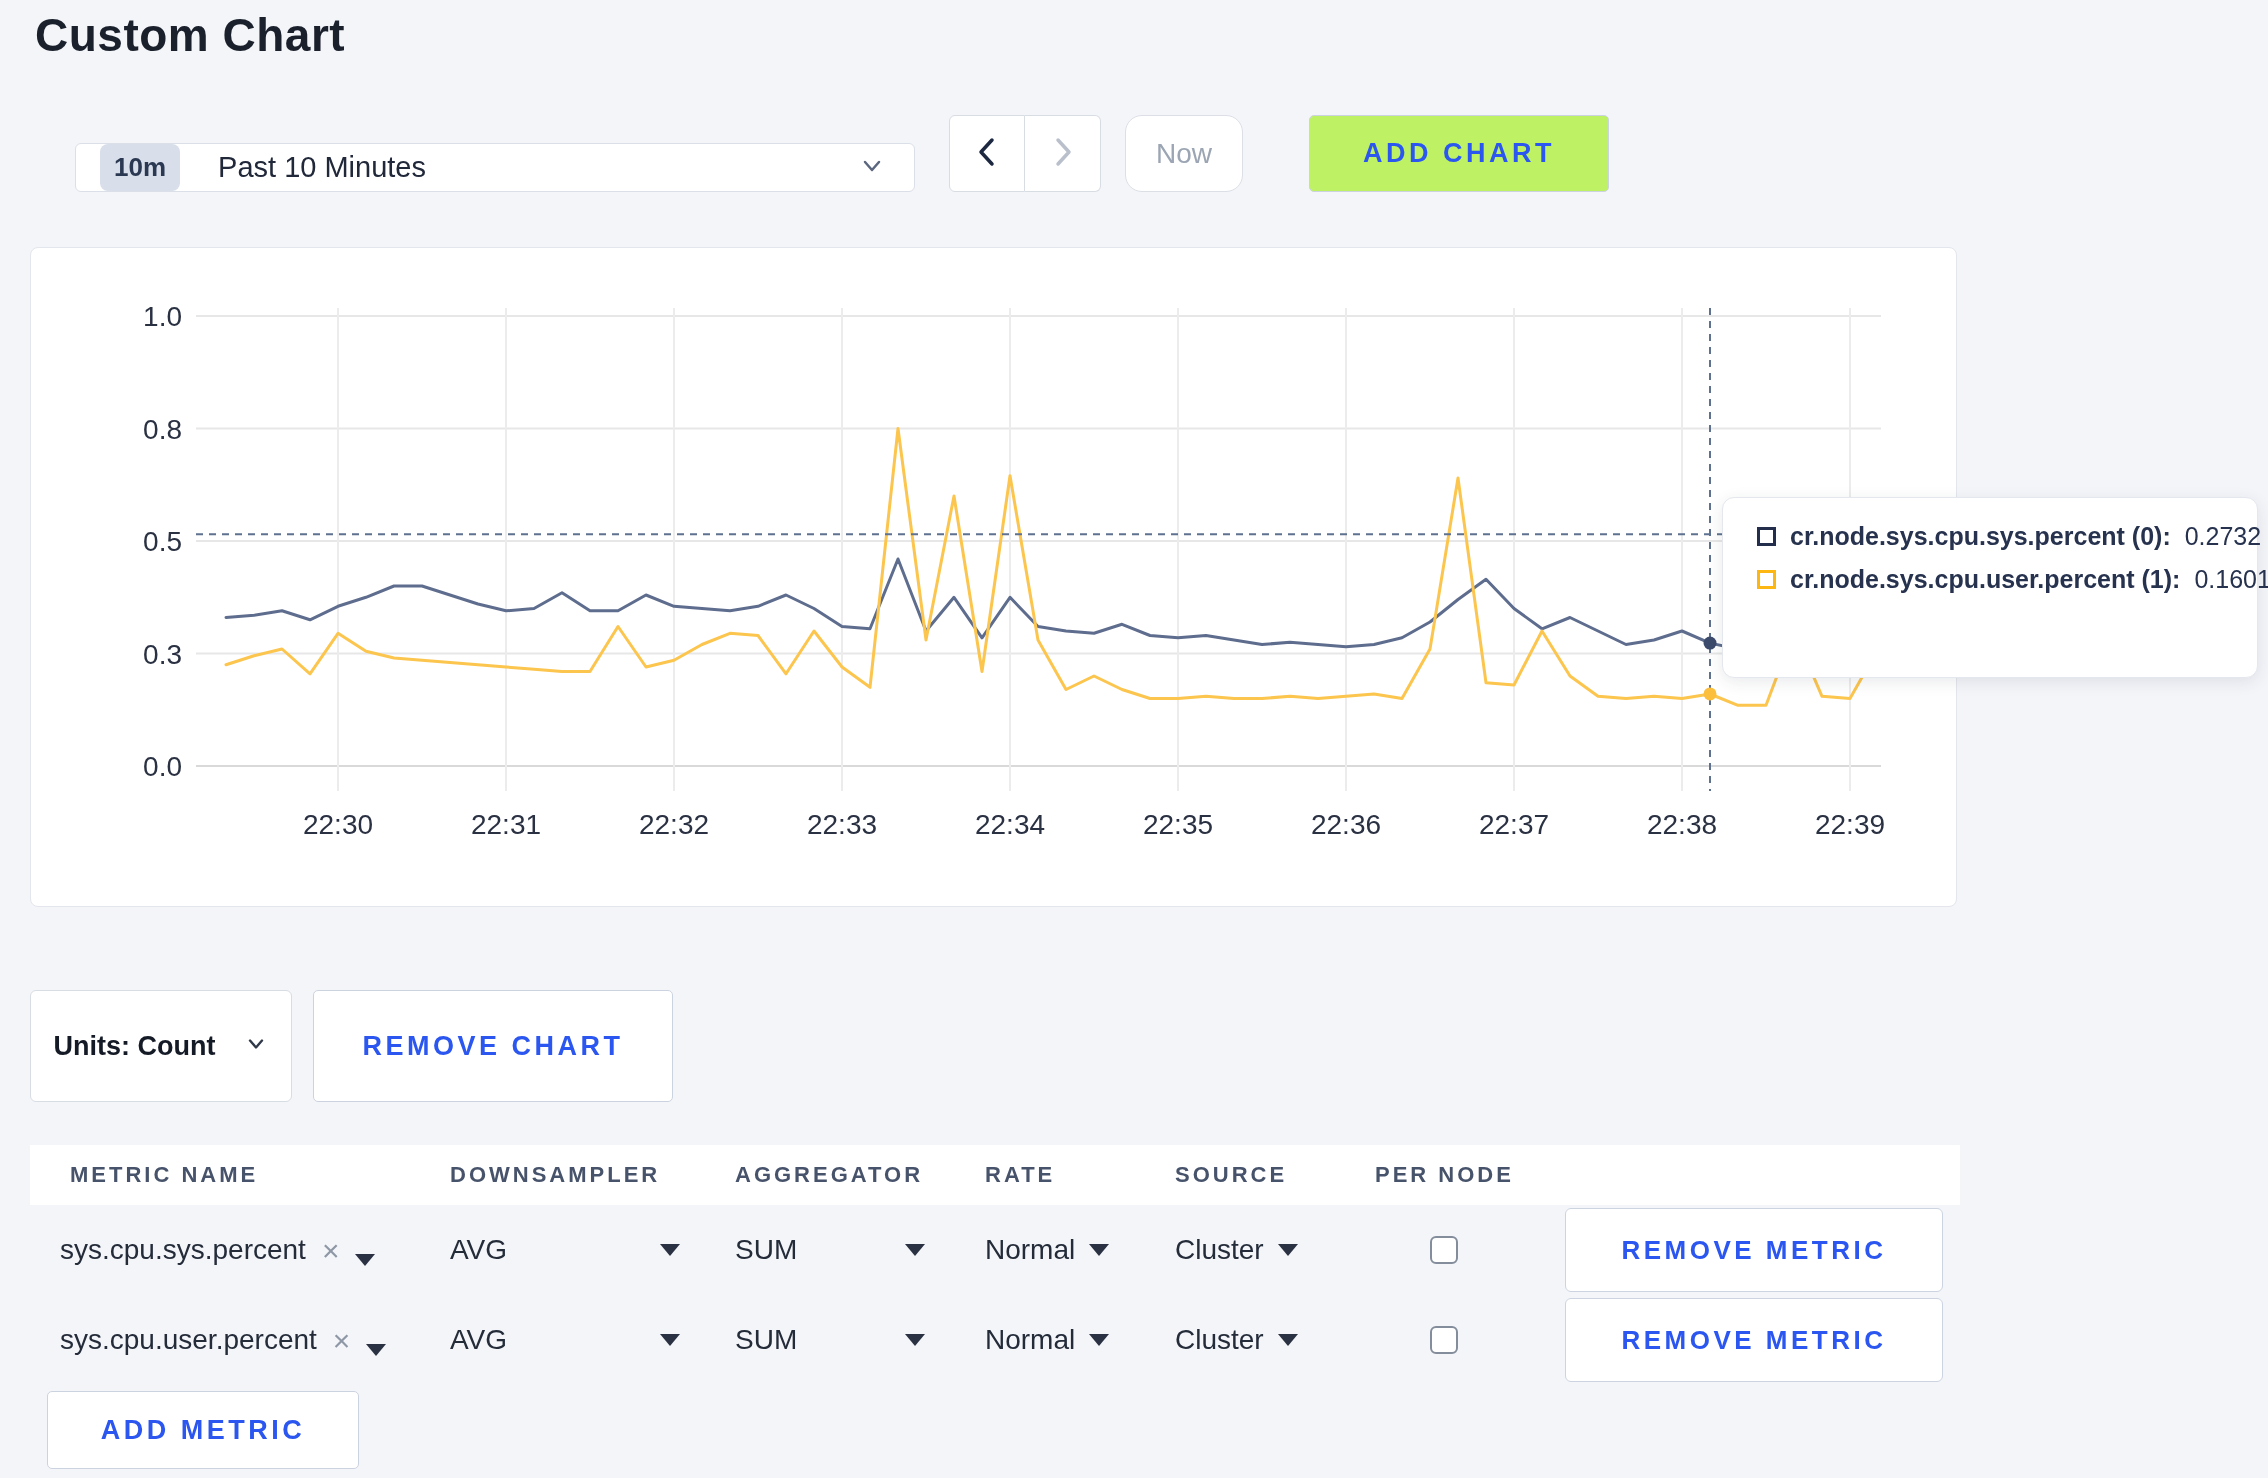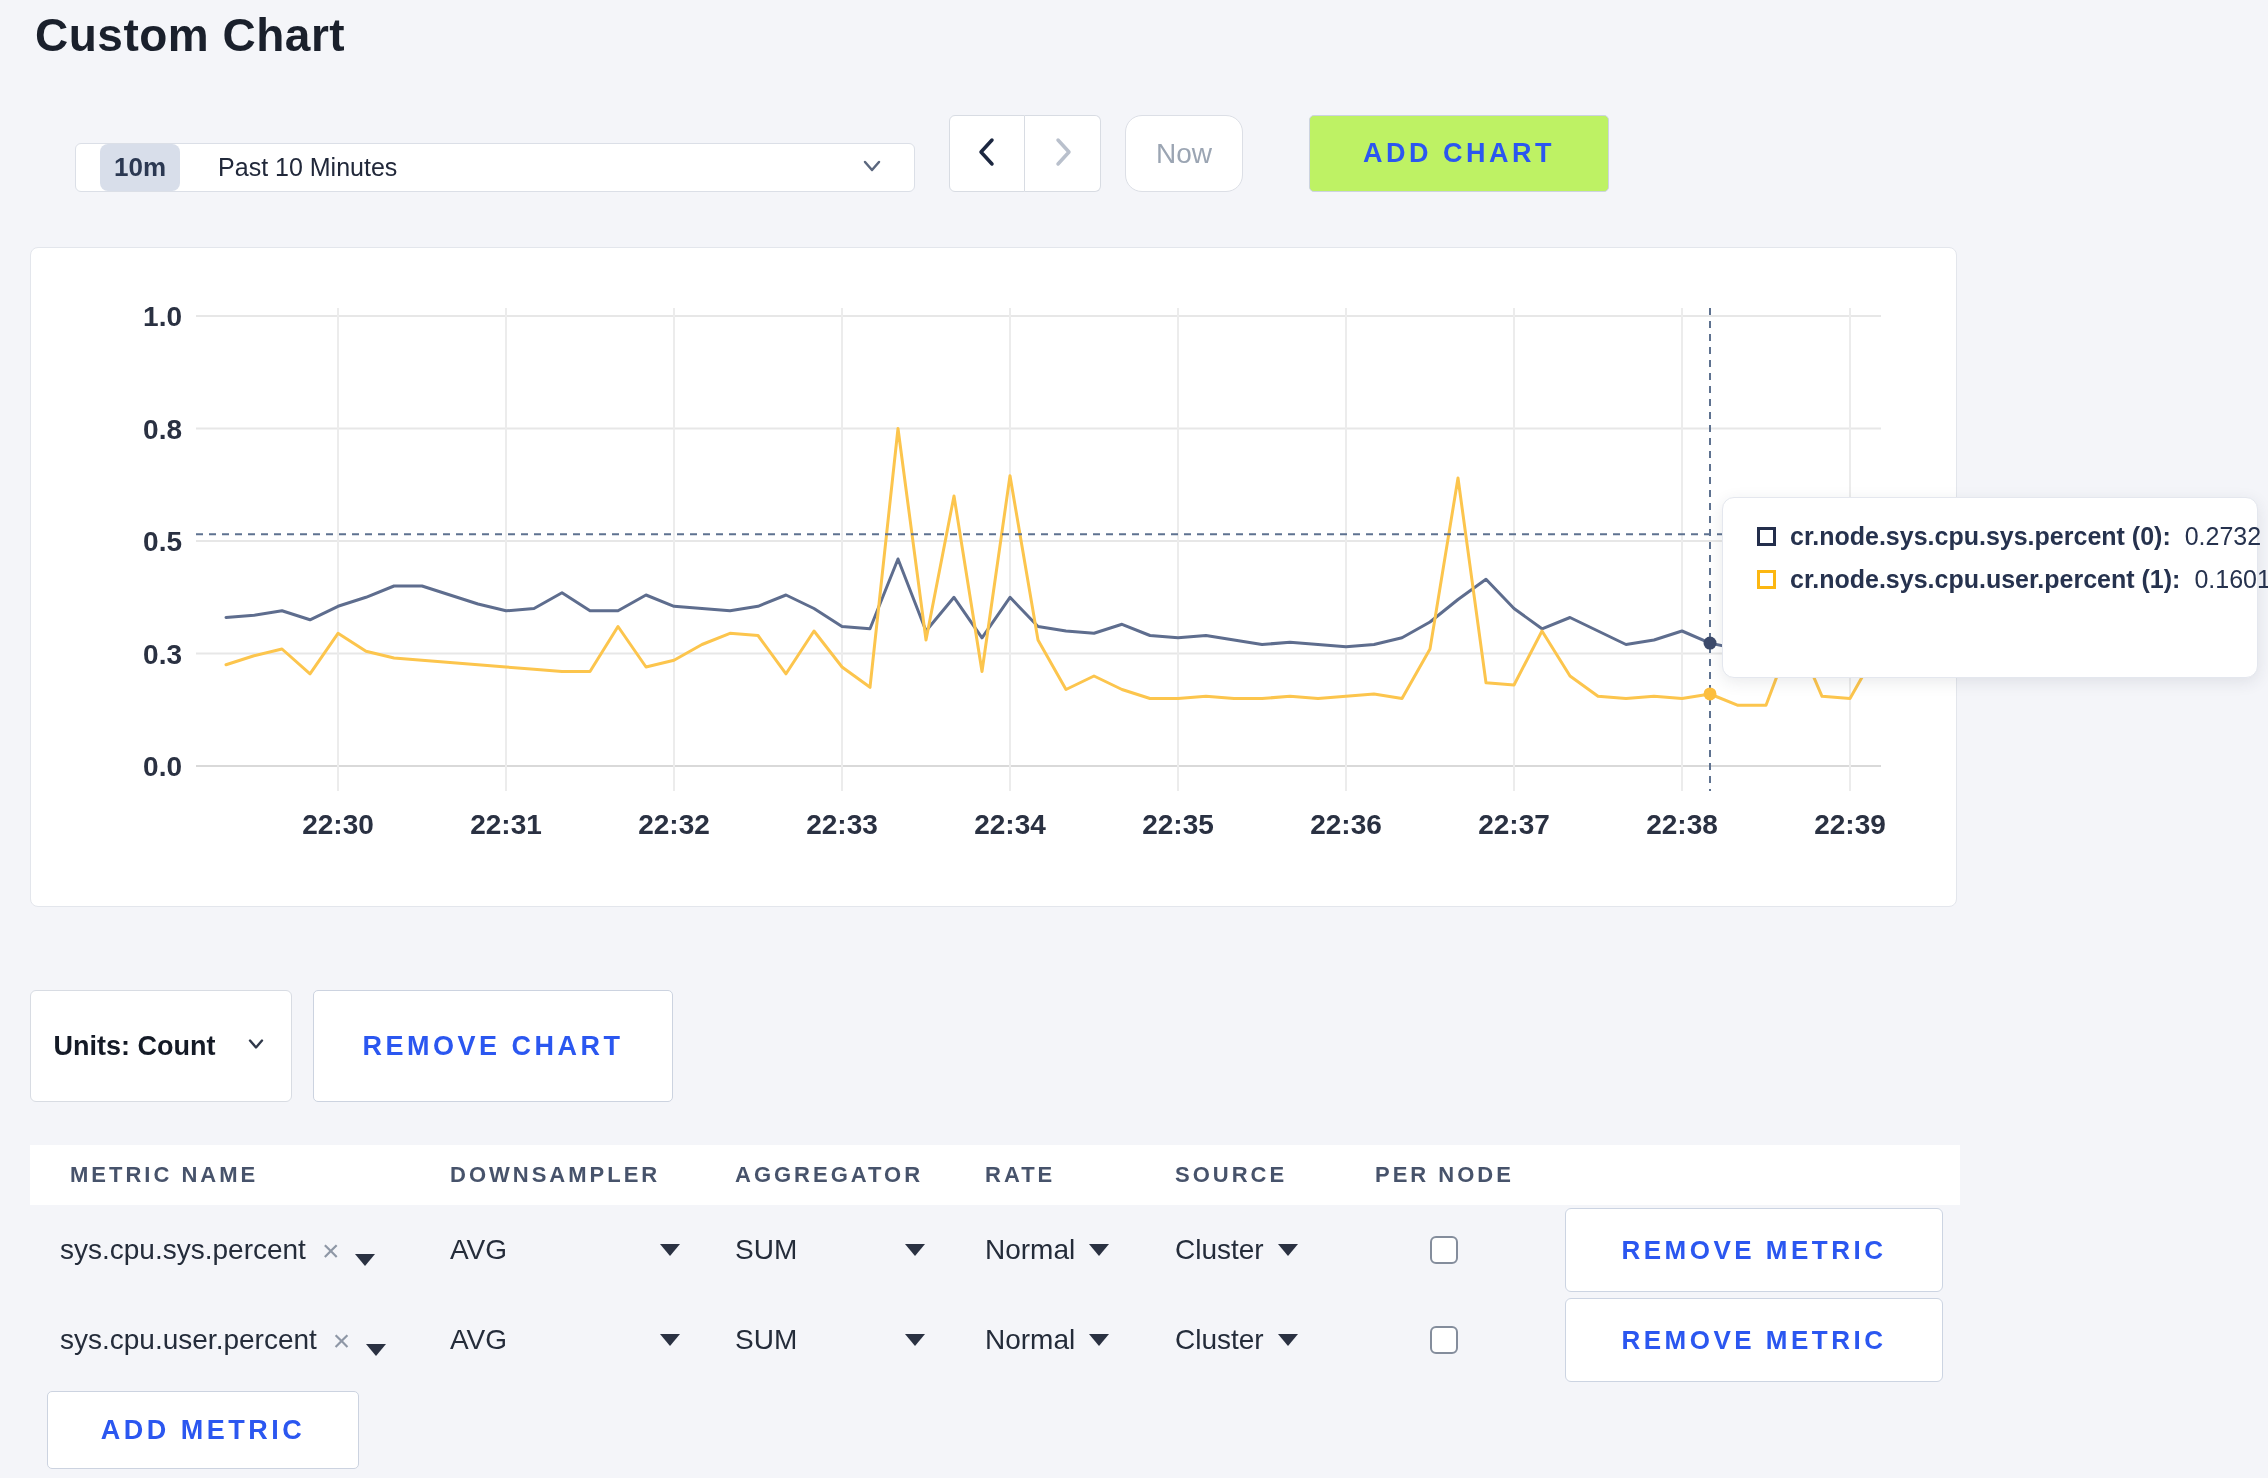--- a/index.html
+++ b/index.html
@@ -7,30 +7,30 @@
   body { font-family:"Liberation Sans", sans-serif; color:#242b3a; }
   .page { position:relative; width:2268px; height:1478px; background:#f4f5f9; overflow:hidden; }
 
   .page-title { position:absolute; left:35px; top:8px; font-size:46px; font-weight:600; color:#1a202c; letter-spacing:0.5px; }
 
   
   .toolbar { position:absolute; left:30px; top:115px; height:77px; display:flex; align-items:flex-end; }
   .toolbar-rule { width:2px; background:#d7dbe2; margin-right:43px; }
   .time-select { width:840px; background:#fff; border:1.5px solid #dbdfe7; border-radius:6px; display:flex; align-items:center; padding:0 28px 0 24px; cursor:pointer; }
   .range-badge { background:#d8deea; color:#2b3852; font-weight:bold; font-size:26px; padding:8px 14px; border-radius:8px; }
-  .range-label { margin-left:38px; font-size:25px; color:#21283a; flex:1; }
+  .range-label { margin-left:38px; font-size:29px; color:#21283a; flex:1; }
   .btn-group { display:flex; margin-left:34px; }
   .arrow-btn { width:76px; height:77px; background:#fff; border:1.5px solid #d8dce3; display:flex; align-items:center; justify-content:center; cursor:pointer; }
   .arrow-btn.prev { border-radius:6px 0 0 6px; }
   .arrow-btn.next { border-radius:0 6px 6px 0; border-left:none; }
   .now-btn { margin-left:24px; width:118px; height:77px; background:#fff; border:1.5px solid #dcdfe6; border-radius:17px; color:#9ba5b3; font-size:28px; display:flex; align-items:center; justify-content:center; cursor:default; }
   .add-chart-btn { margin-left:66px; width:300px; height:77px; background:#bef264; border:1.5px solid #ccd3e0; border-radius:5px; color:#2b57f0; font-size:27px; font-weight:bold; letter-spacing:3.5px; display:flex; align-items:center; justify-content:center; cursor:pointer; }
 
   
-  .chart-card { position:absolute; left:30px; top:247px; width:1927px; height:660px; background:#fff; border:1.5px solid #e3e6ec; border-radius:8px;font-weight:bold; }
+  .chart-card { position:absolute; left:30px; top:247px; width:1927px; height:660px; background:#fff; border:1.5px solid #e3e6ec; border-radius:8px; }
   #chart-svg { display:block; }
   #chart-svg text { font-family:"Liberation Sans", sans-serif; font-size:28px; fill:#2a3142; }
 
   
   .chart-tooltip { position:absolute; left:1722px; top:497px; width:536px; height:181px; background:#fff; border:1px solid #e4e7ee; border-radius:12px; box-shadow:0 4px 16px rgba(40,50,70,0.10); padding:24px 30px 0 34px; z-index:5; }
   .tt-time-row { margin-left:32px; margin-bottom:16px; font-size:26px; color:#26324e; white-space:nowrap; }
   .tt-time-label { font-weight:bold; margin-right:16px; }
   .tt-series-row { display:flex; align-items:center; margin-bottom:14px; white-space:nowrap; }
   .tt-swatch { width:19px; height:19px; border:3.5px solid; margin-right:14px; flex:none; background:#fff; }
   .tt-label { font-weight:bold; font-size:25px; color:#26324e; margin-right:14px; }

